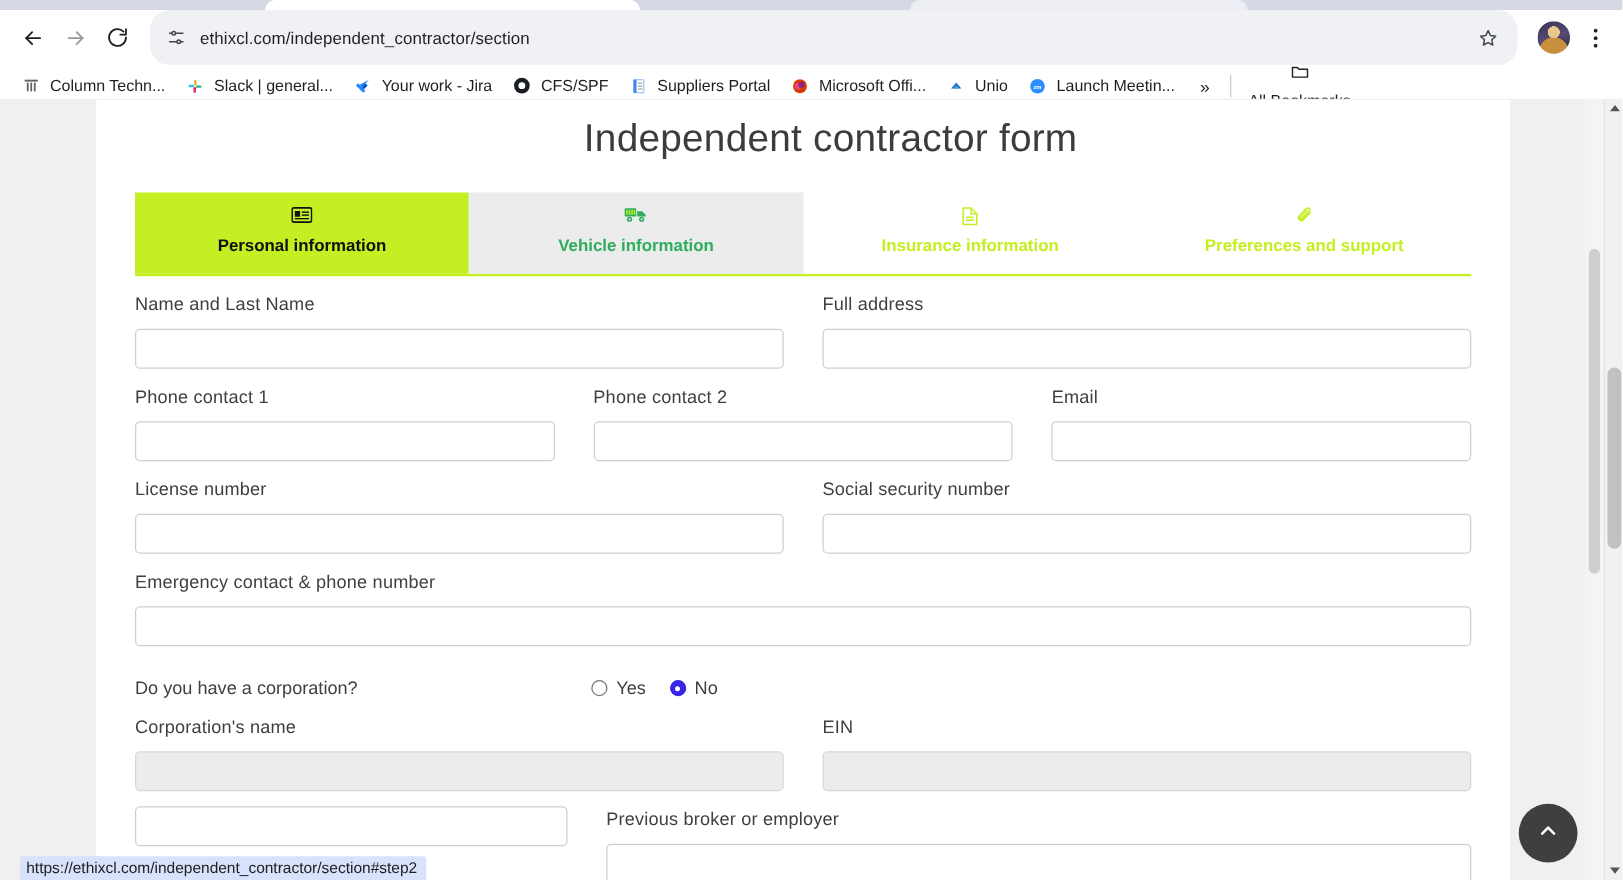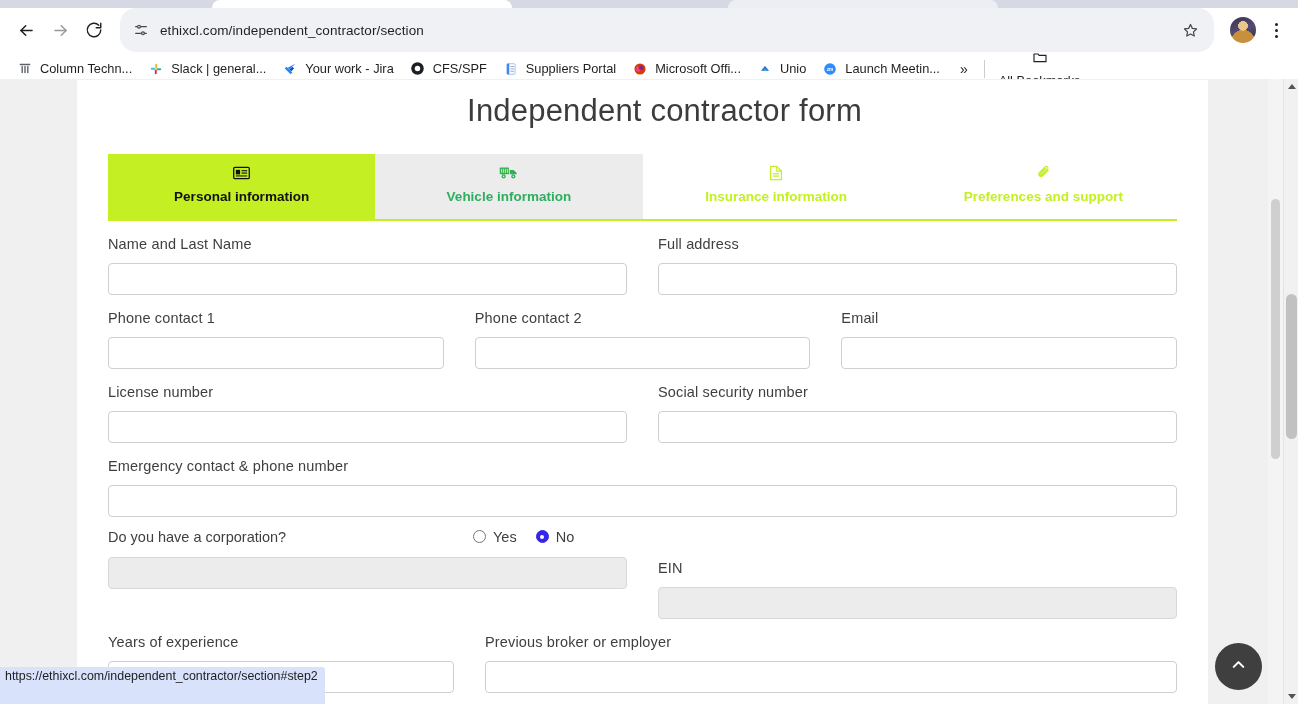--- a/index.html
+++ b/index.html
@@ -258,21 +258,21 @@
     border-radius: 4px;
     background: #ffffff;
     width: 100%;
   }
   .finput.disabled { background: #ececec; border-color: #d8d8d8; }
 
   
   .radio-row {
     display: flex;
     align-items: center;
-    margin-top: 12px;
+    margin-top: 26px;
   }
   .radio-q {
     font-size: 14.5px;
     color: #3f3f3f;
     width: 365px;
     flex: 0 0 auto;
   }
   .radio-opts { display: flex; align-items: center; gap: 19px; justify-content: center; }
   .ropt { display: flex; align-items: center; gap: 7px; font-size: 14.5px; color: #3f3f3f; cursor: pointer; }
   .rcircle {
@@ -303,22 +303,22 @@
     background: #3f3f3f;
     color: #ffffff;
     display: flex; align-items: center; justify-content: center;
     z-index: 50;
     cursor: pointer;
   }
 
   
   .statusbar {
     position: absolute;
-    left: 0; bottom: 0;
-    height: 37px;
+    left: 16px; bottom: 0;
+    height: 19px;
     background: #d8e2fb;
     color: #202124;
     font-size: 12.4px;
     line-height: 19px;
     padding: 0 7px 0 5px;
     border-top-right-radius: 3px;
     white-space: nowrap;
     z-index: 60;
   }
 </style>
@@ -595,31 +595,31 @@
             </label>
             <label class="ropt">
               <span class="rcircle checked"></span>
               <span>No</span>
             </label>
           </div>
         </div>
 
         <div class="frow">
           <div class="fgroup c1">
+            <label class="flabel">Corporation's name</label>
             <input class="finput disabled" type="text" disabled="" value="" style="">
           </div>
           <div class="fgroup c1">
             <label class="flabel">EIN</label>
             <input class="finput disabled" type="text" disabled="" value="" style="">
           </div>
         </div>
 
         <div class="frow">
           <div class="fgroup c1">
-            <label class="flabel">Years of experience</label>
             <input class="finput" type="text" value="" style="">
           </div>
           <div class="fgroup c2">
             <label class="flabel">Previous broker or employer</label>
             <input class="finput" type="text" value="" style="">
           </div>
         </div>
 
       </div>
     </div>

